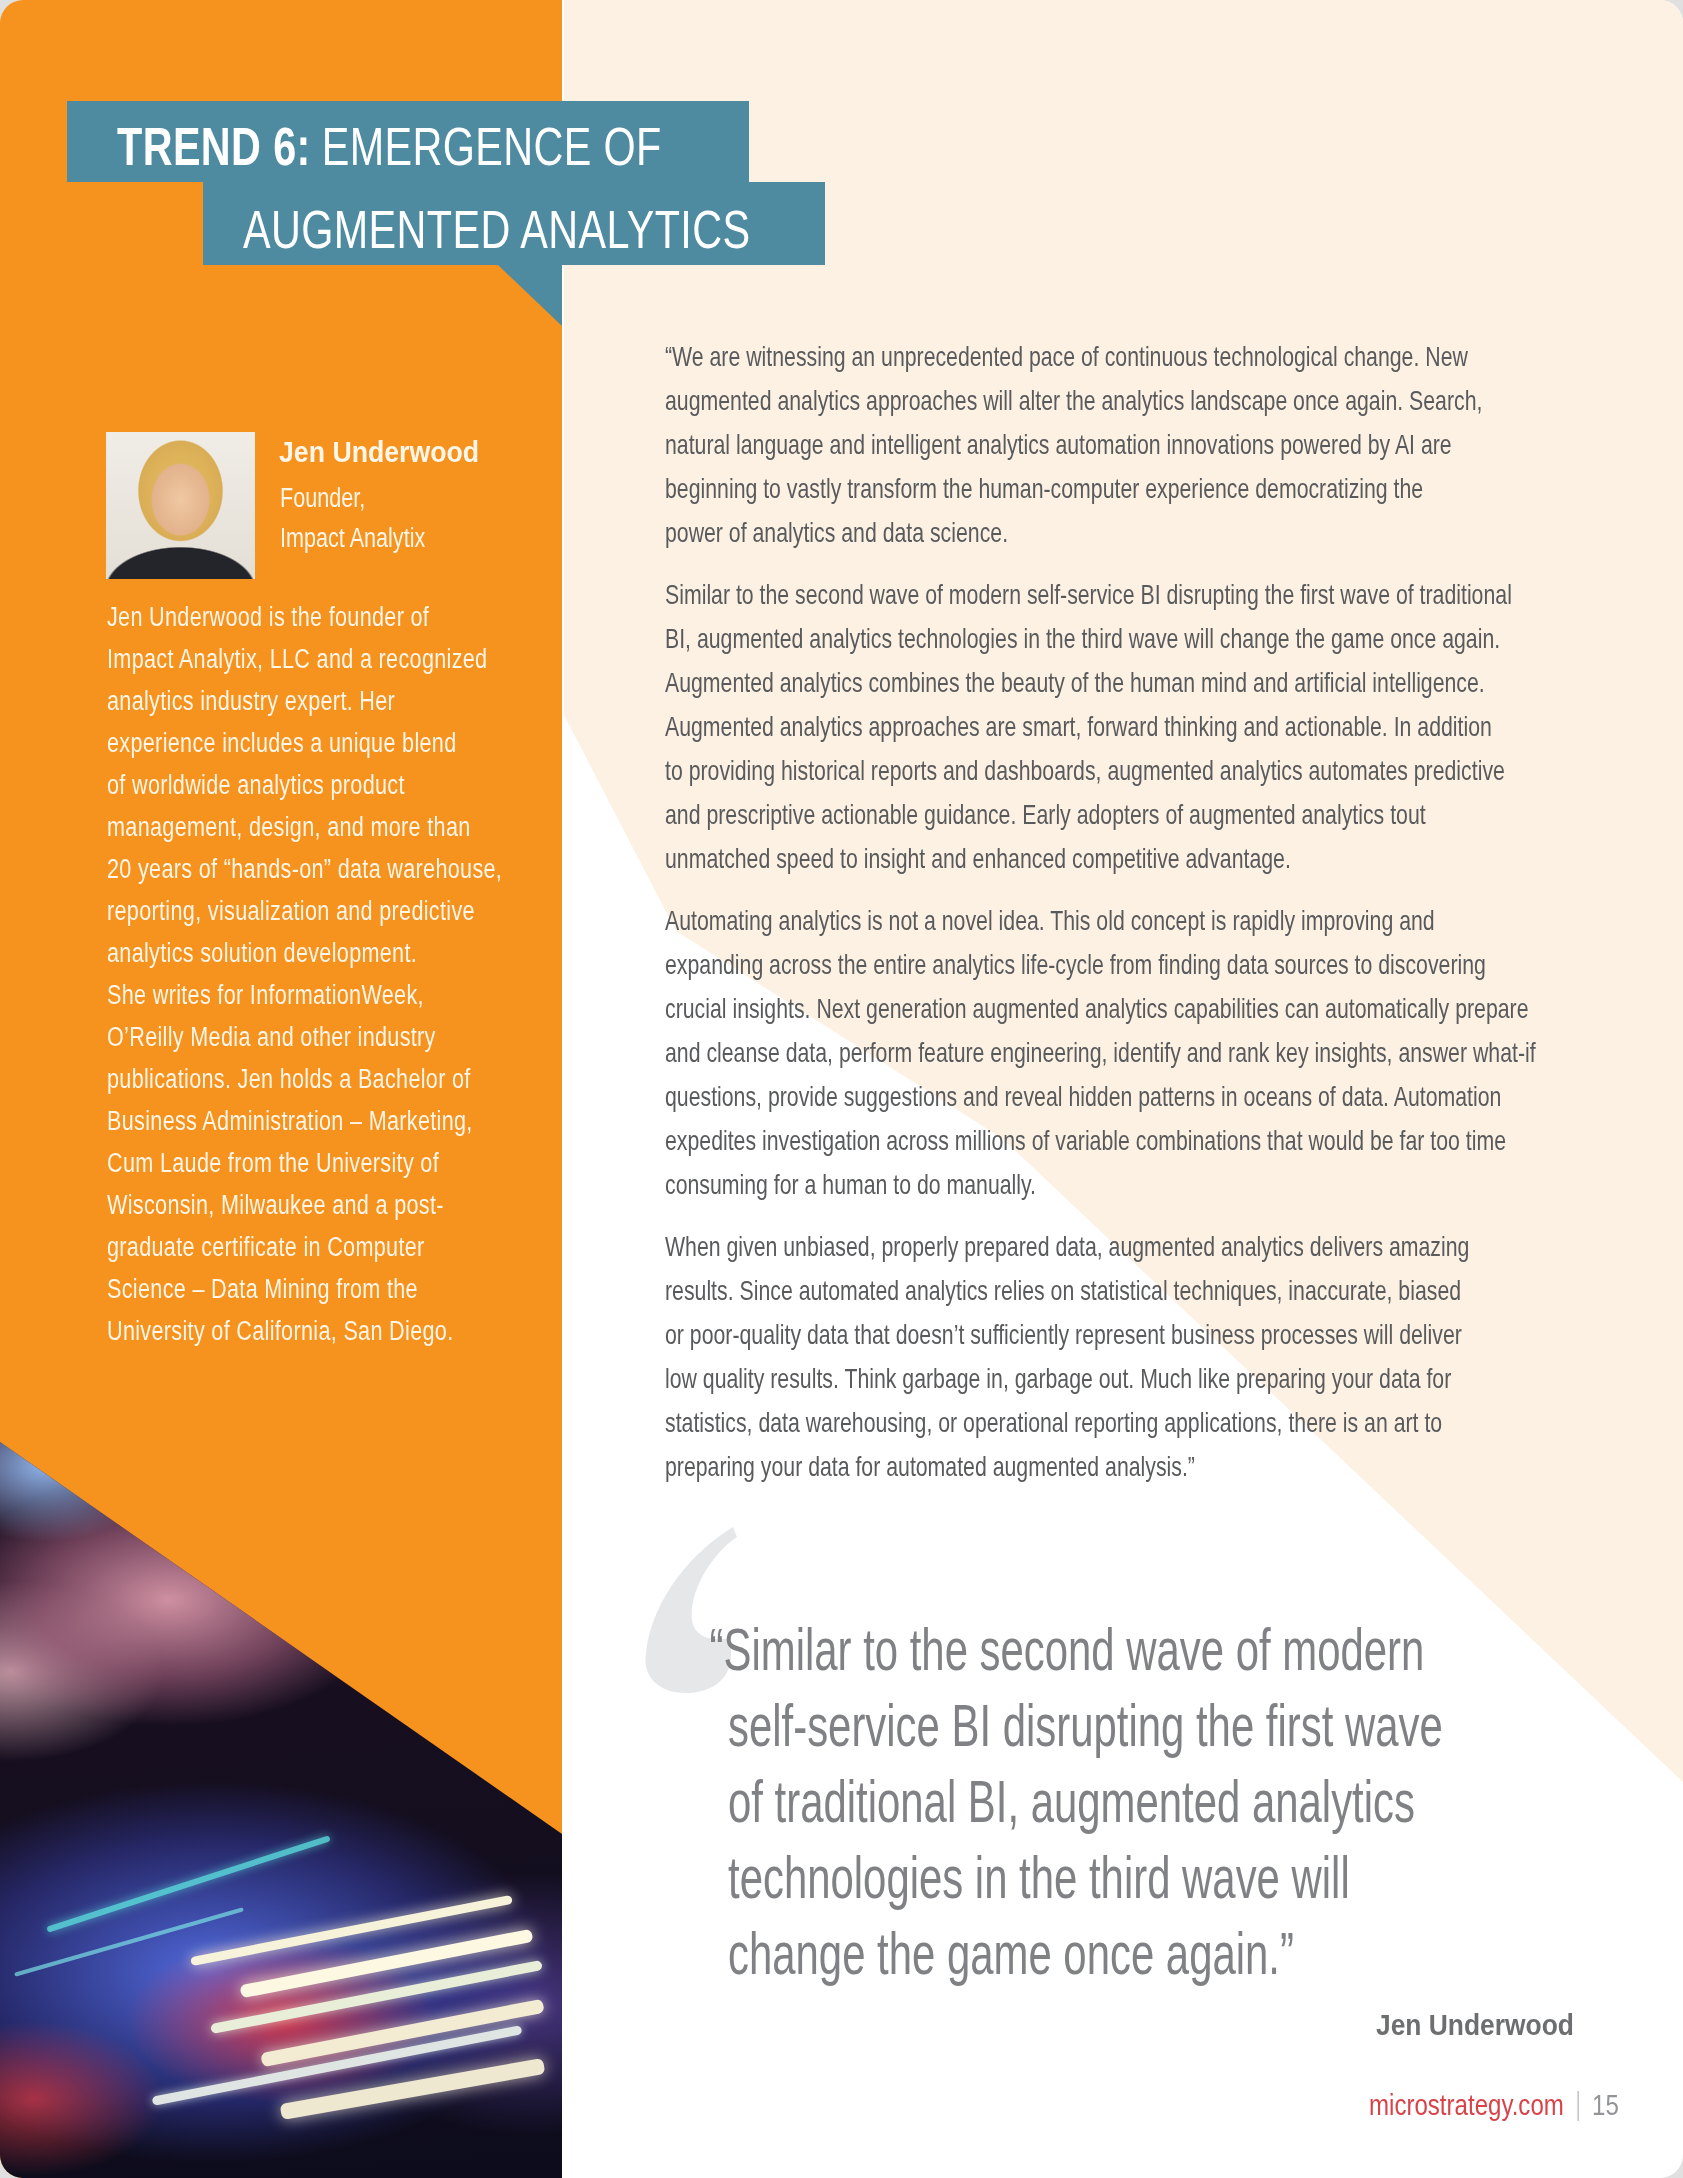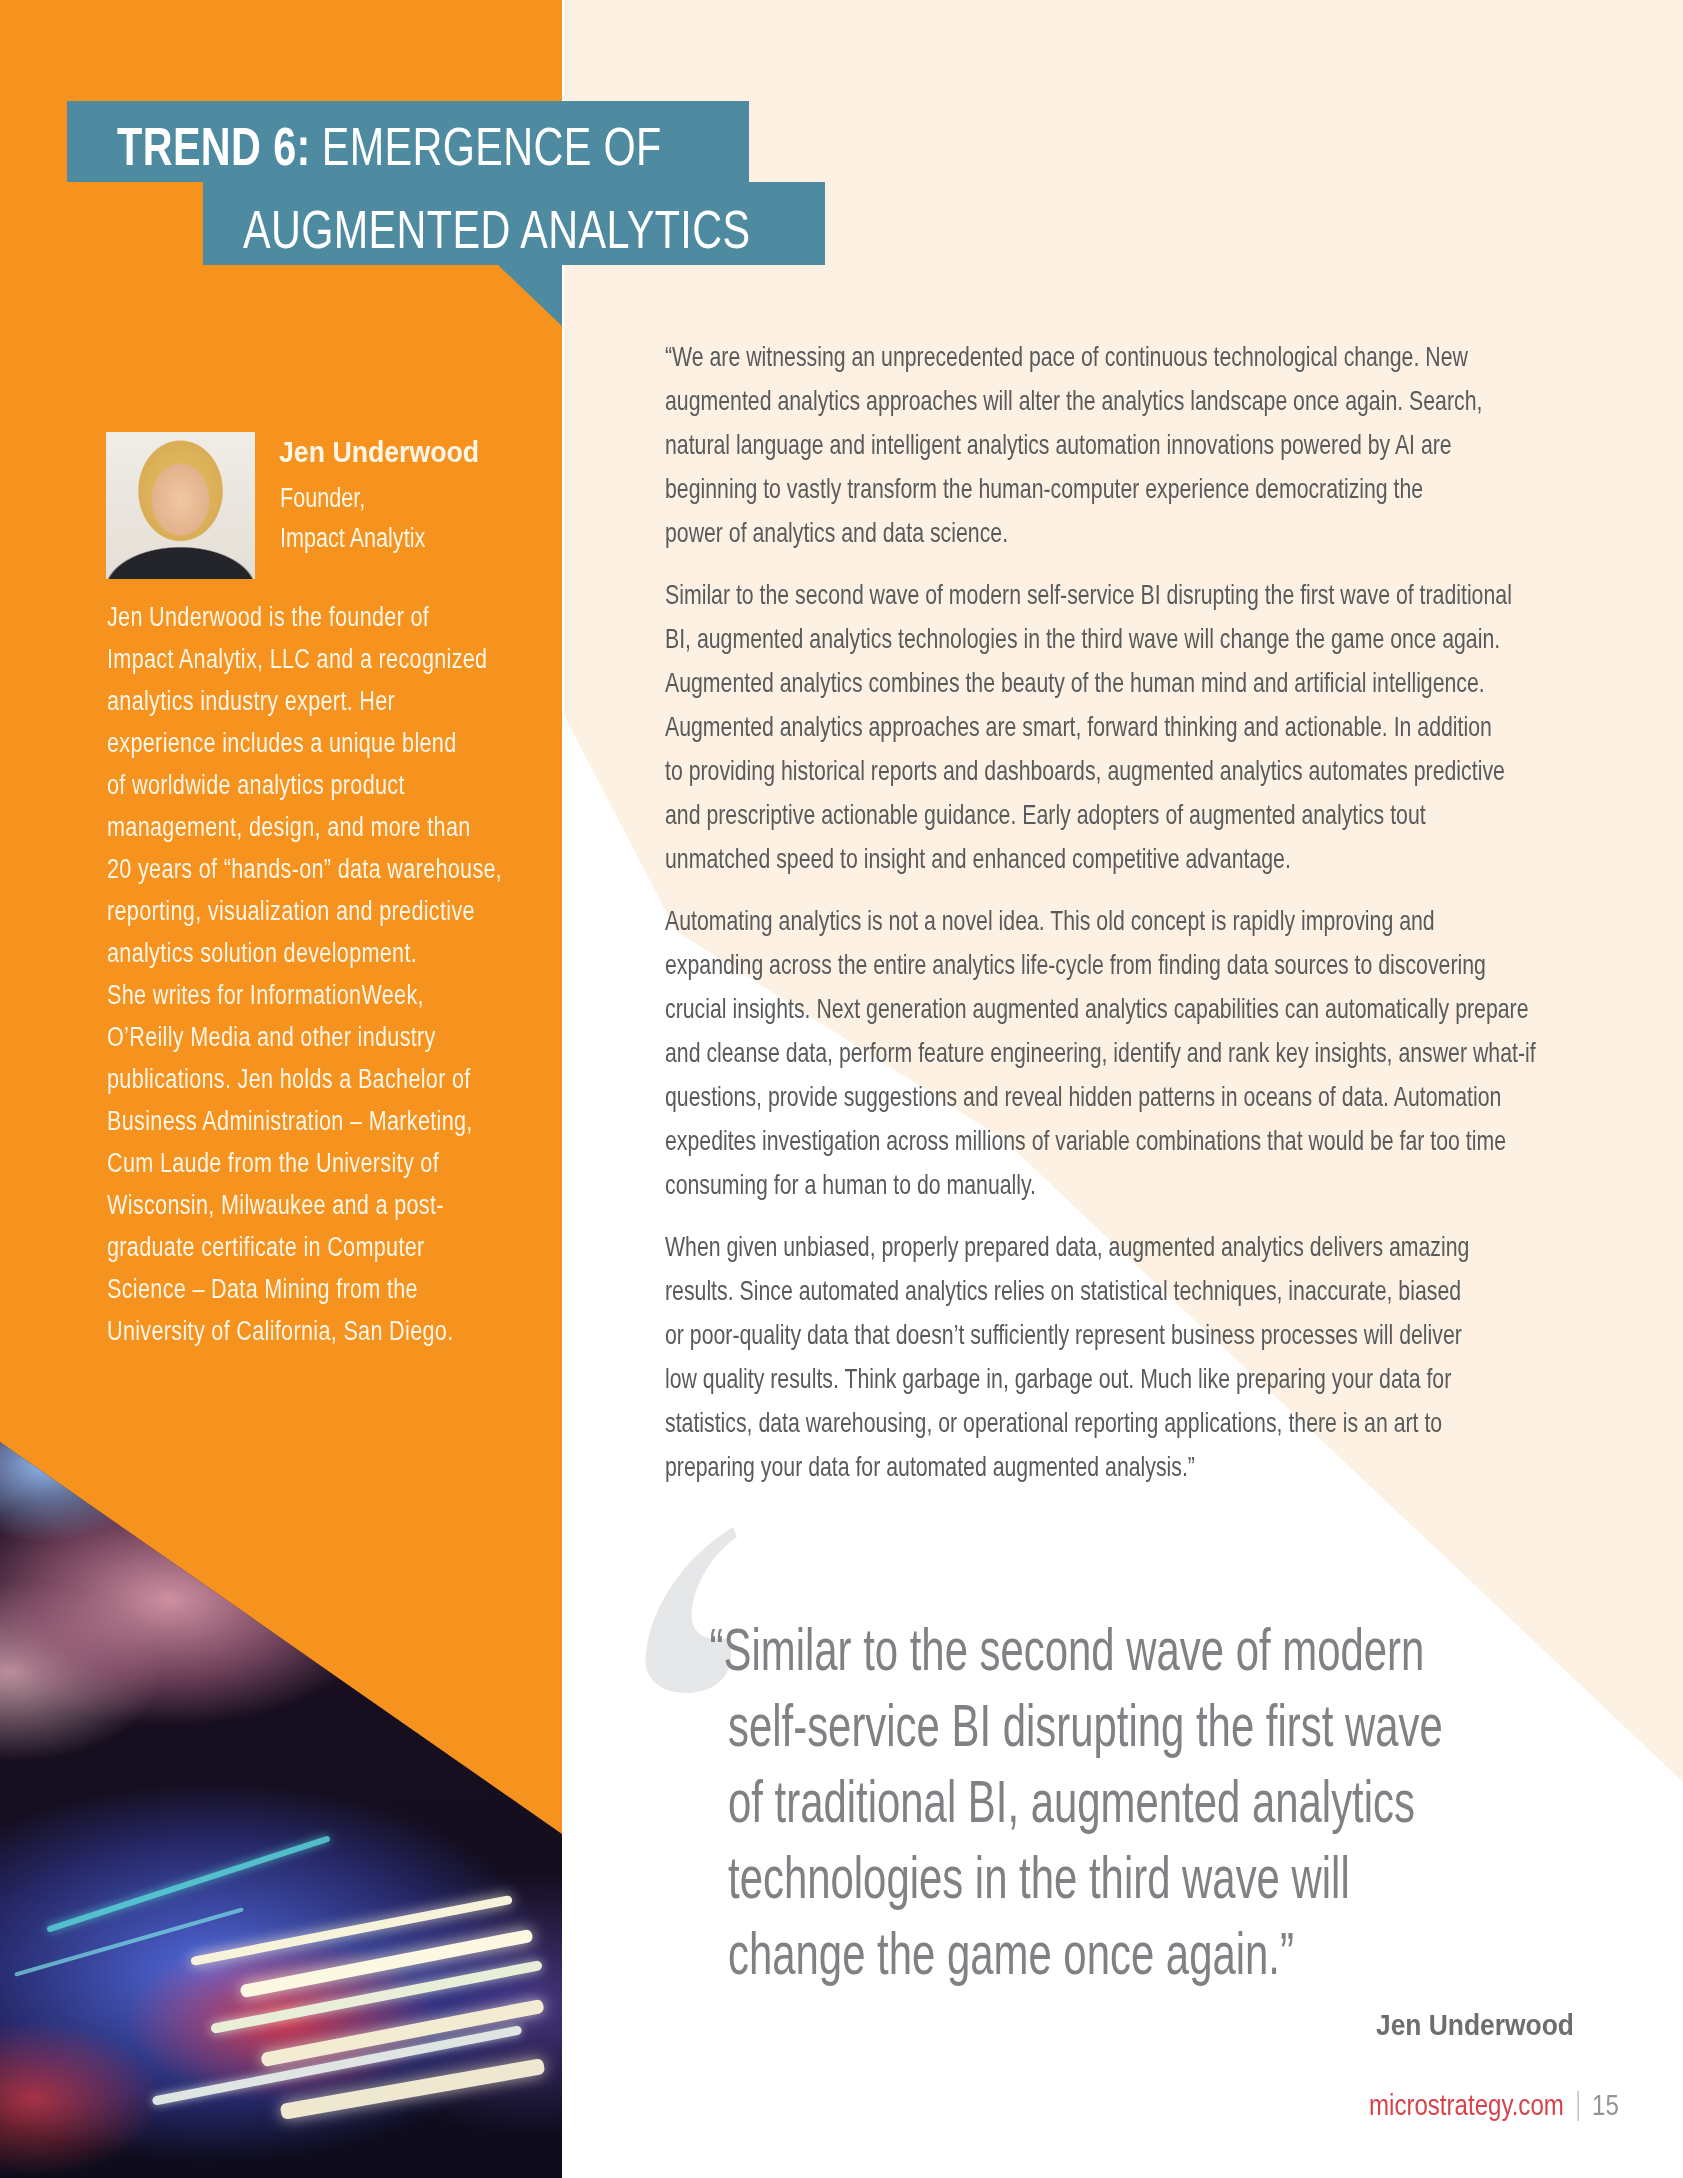--- a/index.html
+++ b/index.html
@@ -1,18 +1,18 @@
 <!DOCTYPE html>
 <html><head>
 <meta charset="utf-8">
 <style>
   html,body { margin:0; padding:0; background:#e0e0e0; }
   .page {
     position:relative; width:1683px; height:2178px; background:#ffffff;
-    overflow:hidden; font-family:"Liberation Sans", sans-serif;
+    overflow:hidden; font-family:"Liberation Sans", sans-serif;border-radius:23px;
   }
   
   .cream-band {
     position:absolute; left:0; top:0; width:1683px; height:2178px;
     background:#fcf1e3;
     clip-path:polygon(564px 0, 1683px 0, 1683px 1782px, 1003px 1139px, 676px 931px, 564px 715px, 564px 0);
   }
   .sidebar { position:absolute; left:0; top:0; width:562px; height:2178px; background:#f6921e; }
 
   

